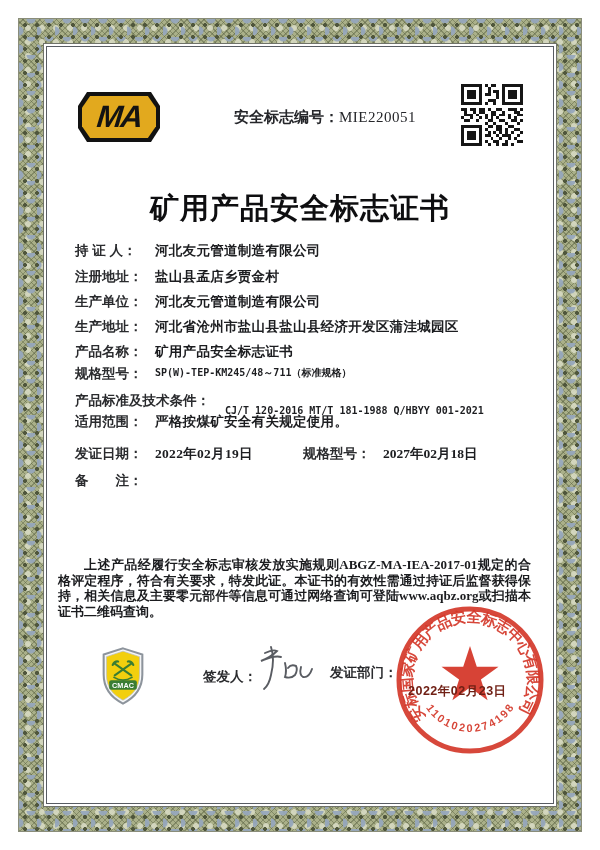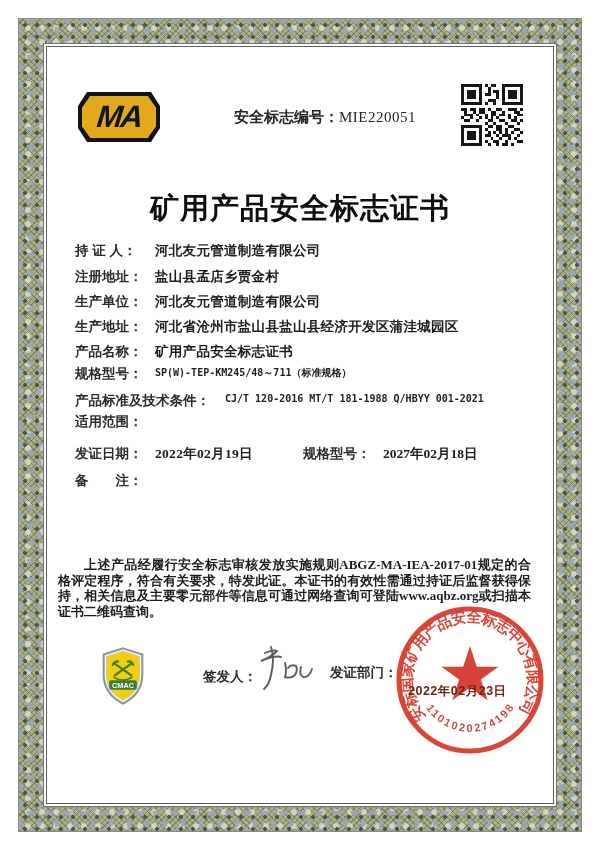--- a/index.html
+++ b/index.html
@@ -71,21 +71,21 @@
 
   
   .fields { position:absolute; left:28px; right:15px; top:0; }
   .row { position:absolute; left:0; right:0; height:20px; font-size:13.5px; white-space:nowrap; }
   .row .lbl { position:absolute; left:0; top:0; font-weight:bold; color:#2a2b2e; }
   .row .val {
     position:absolute; left:80px; top:0; font-weight:bold; color:#1c1d20;
     font-family:"Liberation Serif","DejaVu Serif",serif; letter-spacing:.3px;
   }
   .row .val.mono { font-family:"DejaVu Sans Mono", monospace; font-size:10px; top:1px; letter-spacing:0; }
-  .row-tech .val { left:150px; }
+  .row-tech .val { left:150px;margin-top:12px; }
   .row .lbl2 { position:absolute; left:228px; top:0; font-weight:bold; color:#2a2b2e; }
   .row .val2 {
     position:absolute; left:308px; top:0; font-weight:bold; color:#1c1d20;
     font-family:"Liberation Serif","DejaVu Serif",serif;
   }
   .r0{top:195px}.r1{top:221px}.r2{top:246px}.r3{top:271px}.r4{top:296px}
   .r5{top:318px}.r6{top:345px}.r7{top:366px}.r8{top:398px}.r9{top:425px}
 
   .statement {
     position:absolute; left:11px; width:473px; top:510px;
@@ -238,20 +238,21 @@
       <div class="row r5">
         <span class="lbl">规格型号：</span>
         <span class="val mono">SP(W)-TEP-KM245/48～711（标准规格）</span>
       </div>
       <div class="row r6 row-tech">
         <span class="lbl">产品标准及技术条件：</span>
         <span class="val mono">CJ/T 120-2016 MT/T 181-1988 Q/HBYY 001-2021</span>
       </div>
       <div class="row r7">
         <span class="lbl">适用范围：</span>
+        <span class="val">严格按煤矿安全有关规定使用。</span>
       </div>
       <div class="row r8">
         <span class="lbl">发证日期：</span>
         <span class="val">2022年02月19日</span>
         <span class="lbl2">规格型号：</span>
         <span class="val2">2027年02月18日</span>
       </div>
       <div class="row r9">
         <span class="lbl">备　　注：</span>
         <span class="val"></span>

